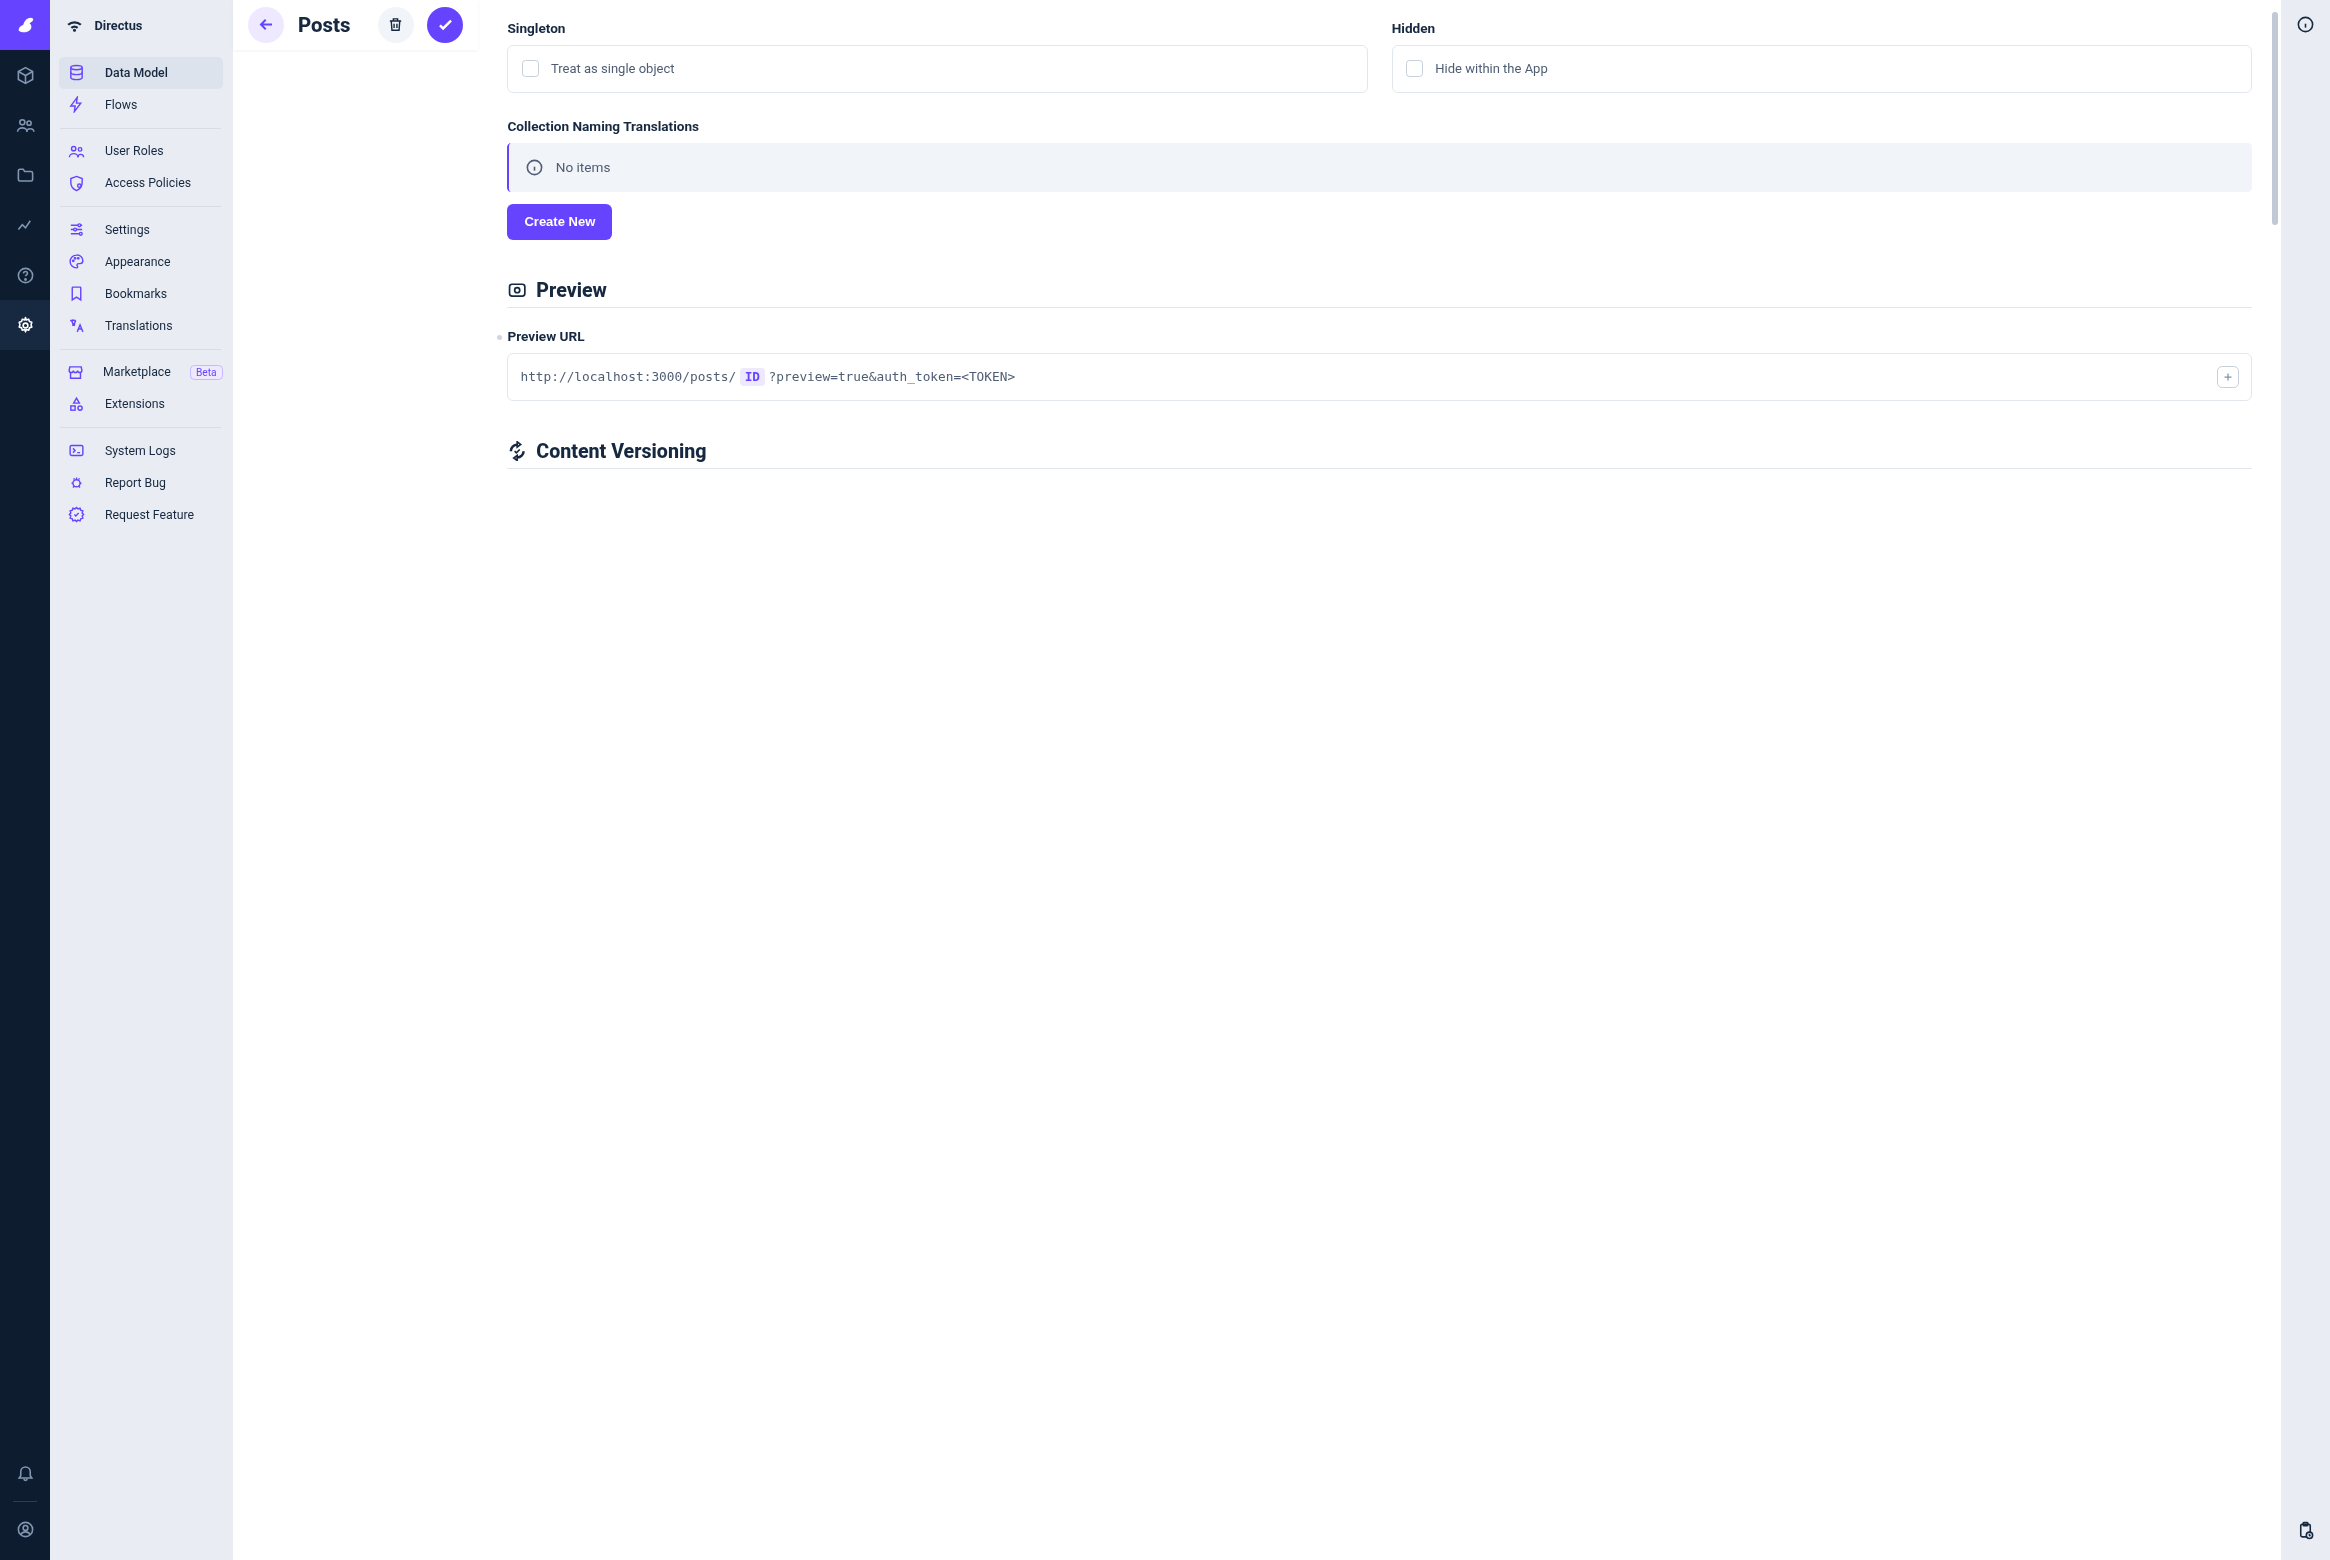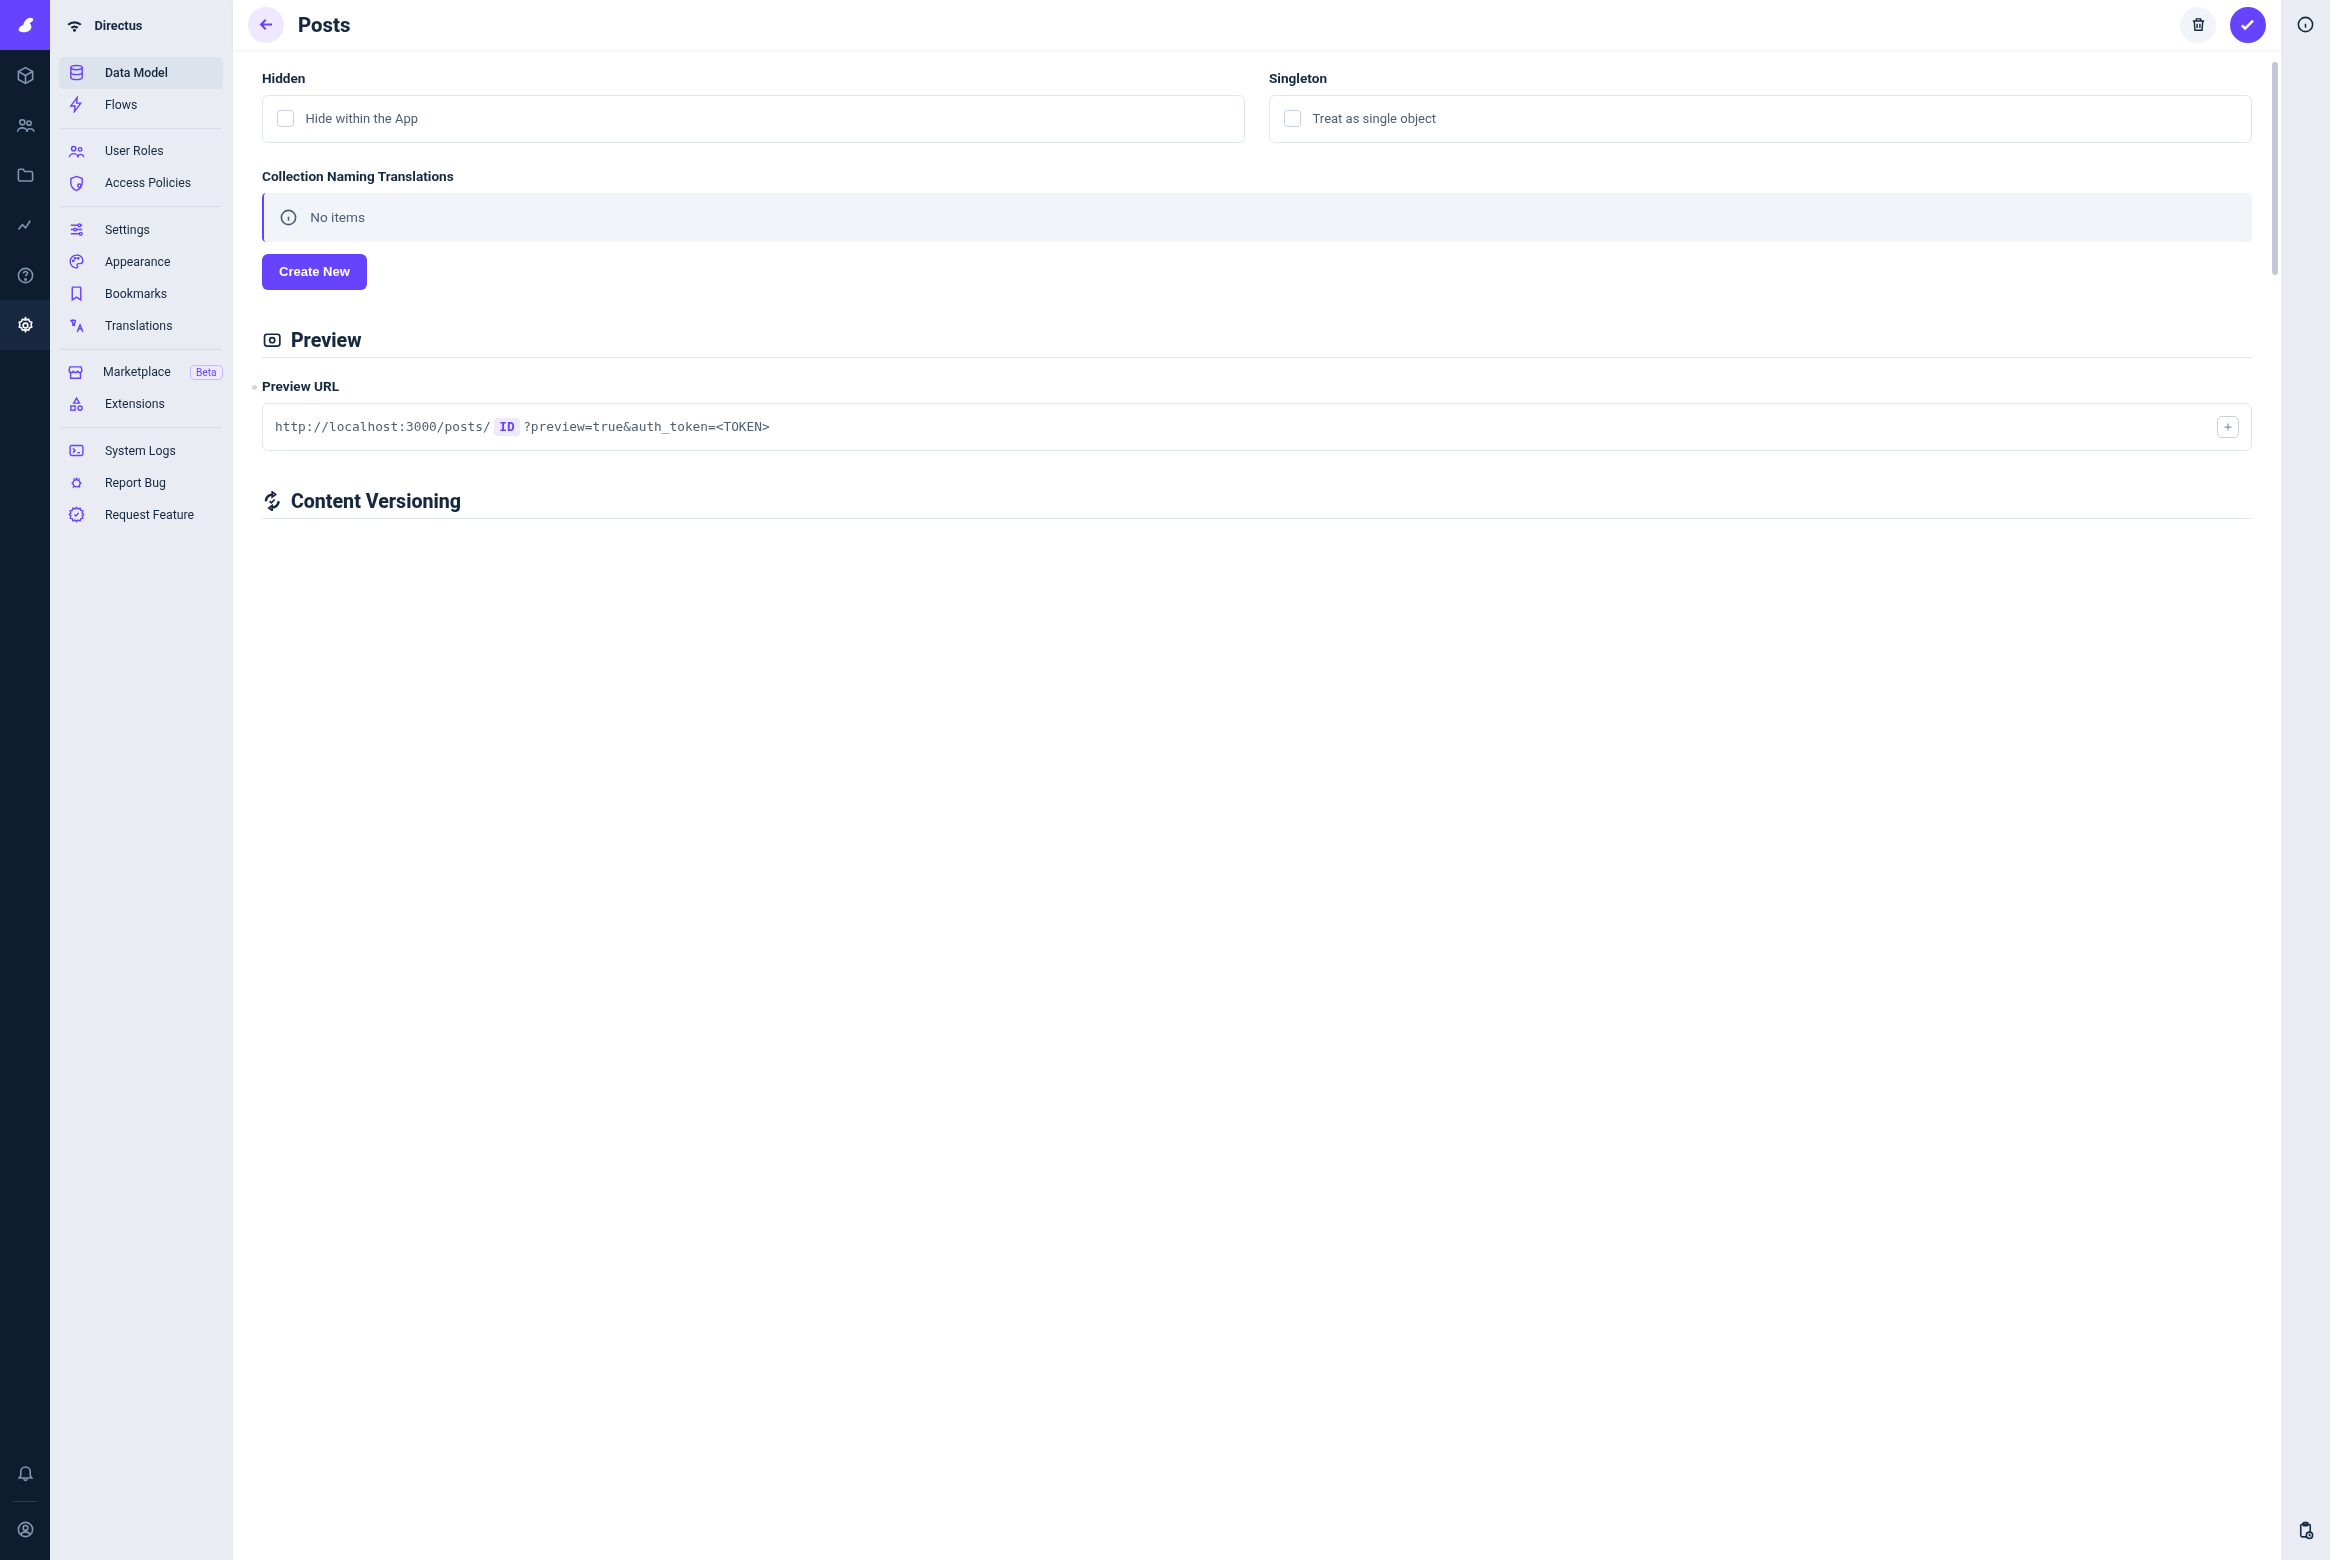--- a/index.html
+++ b/index.html
@@ -70,21 +70,21 @@
     font-size:10.2px;
     color:#6644ff;
     border:0.9px solid #c7b9ff;
     background:#efe9ff;
     border-radius:4.3px;
     padding:0.9px 5.1px;
   }
 
   
   .main { flex:1; display:flex; min-width:0;}
-  .content-col { flex:1; display:flex; flex-direction:column; min-width:0; position:relative;}
+  .content-col { flex:1; display:flex; flex-direction:row; min-width:0; position:relative;}
   .header {
     height:50px;
     display:flex;align-items:center;
     padding:0 15.3px;
     gap:13.6px;
     background:#fff;
     border-bottom:0.9px solid transparent;
     box-shadow: 0 0.9px 2.6px rgba(23,41,64,.06);
     position:relative;
     z-index:2;
@@ -431,31 +431,31 @@
               <path d="M5 13l4 4 10-10"></path>
             </svg>
         </div>
       </div>
 
       <div class="scroll">
         <div class="fake-scrollbar"></div>
 
         <div class="form-row">
           <div class="field">
+            <div class="field-label">Singleton</div>
+            <div class="input-box">
+              <span class="checkbox"></span>
+              <span>Treat as single object</span>
+            </div>
+          </div>
+          <div class="field">
             <div class="field-label">Hidden</div>
             <div class="input-box">
               <span class="checkbox"></span>
               <span>Hide within the App</span>
-            </div>
-          </div>
-          <div class="field">
-            <div class="field-label">Singleton</div>
-            <div class="input-box">
-              <span class="checkbox"></span>
-              <span>Treat as single object</span>
             </div>
           </div>
         </div>
 
         <div class="field" style="margin-top:25.5px;">
           <div class="field-label">Collection Naming Translations</div>
           <div class="notice">
             <svg width="19" height="19" viewBox="0 0 24 24" fill="none" stroke="#4f5d73" stroke-width="2">
                 <circle cx="12" cy="12" r="9"></circle>
                 <path d="M12 8h0M12 11v5"></path>

